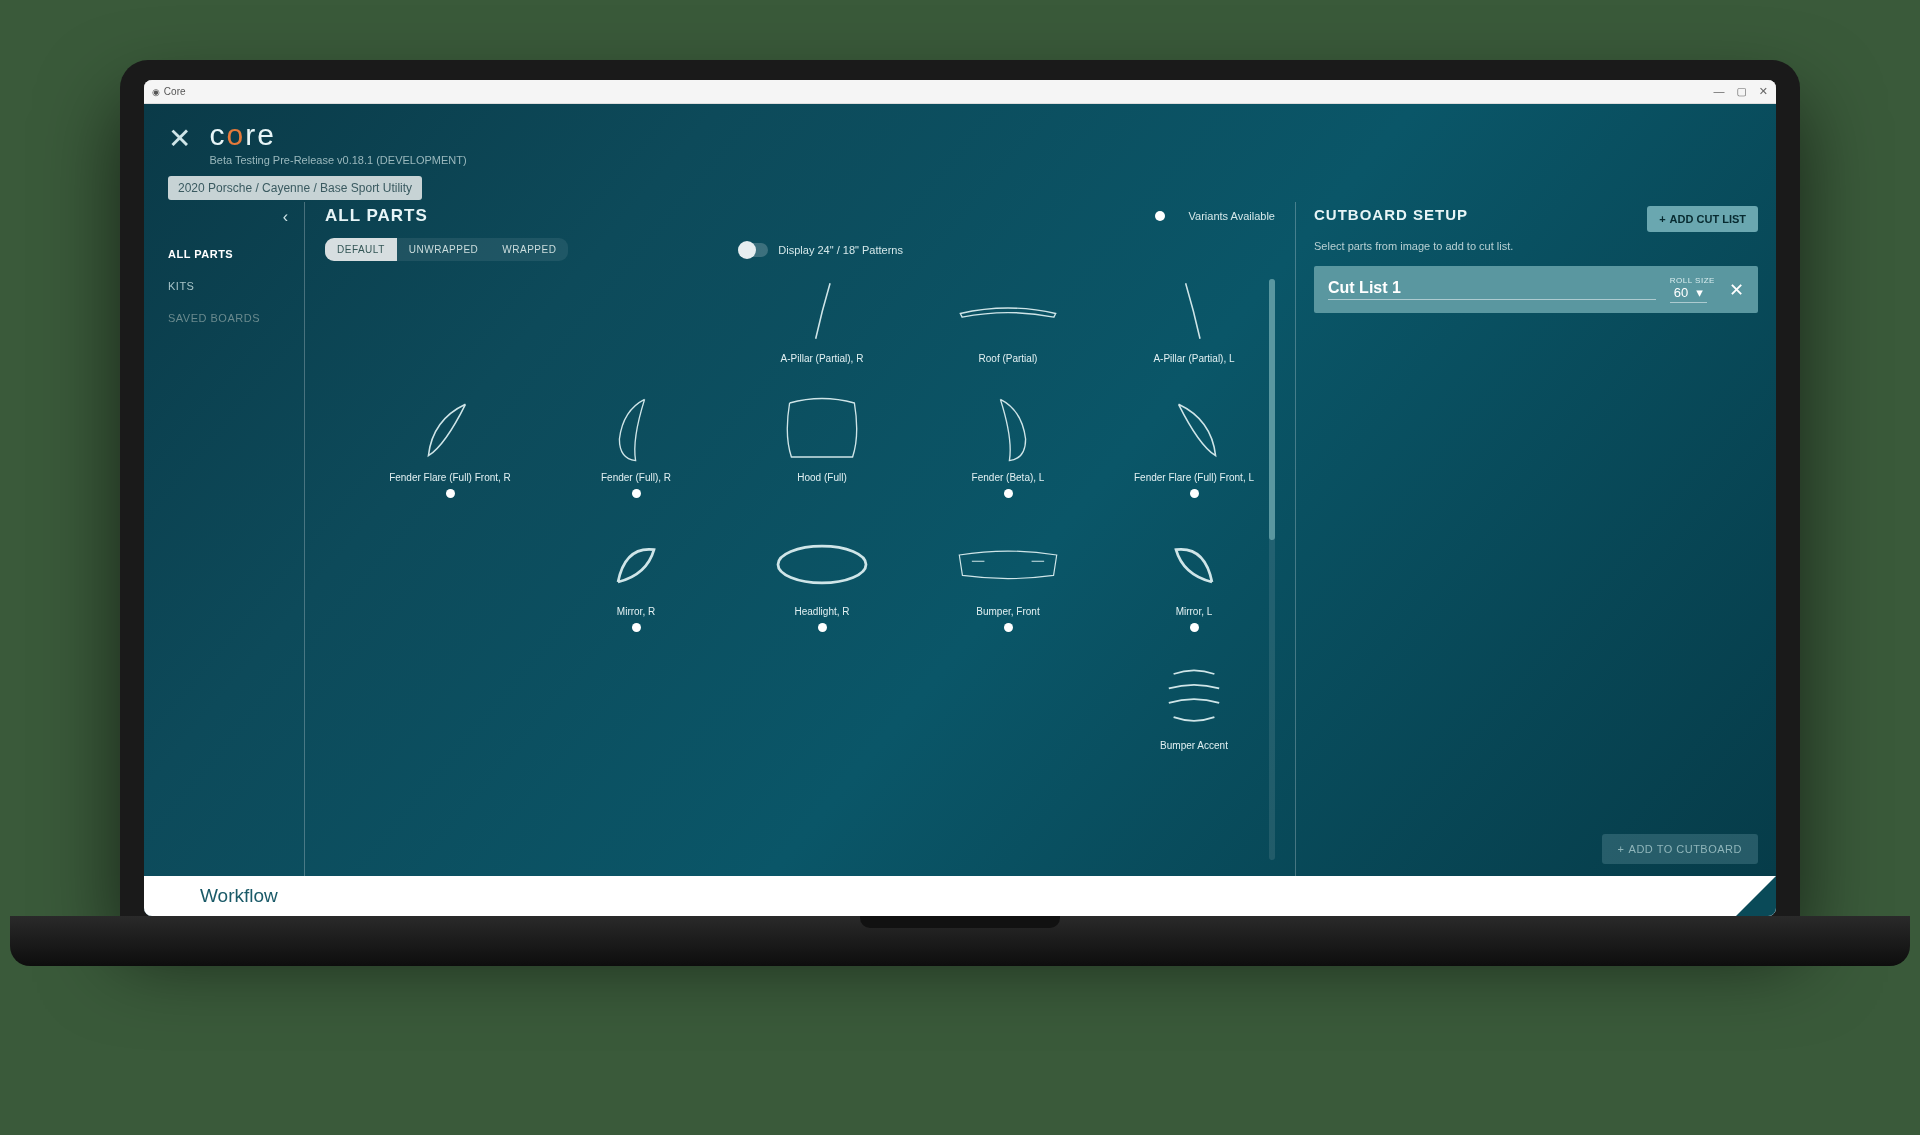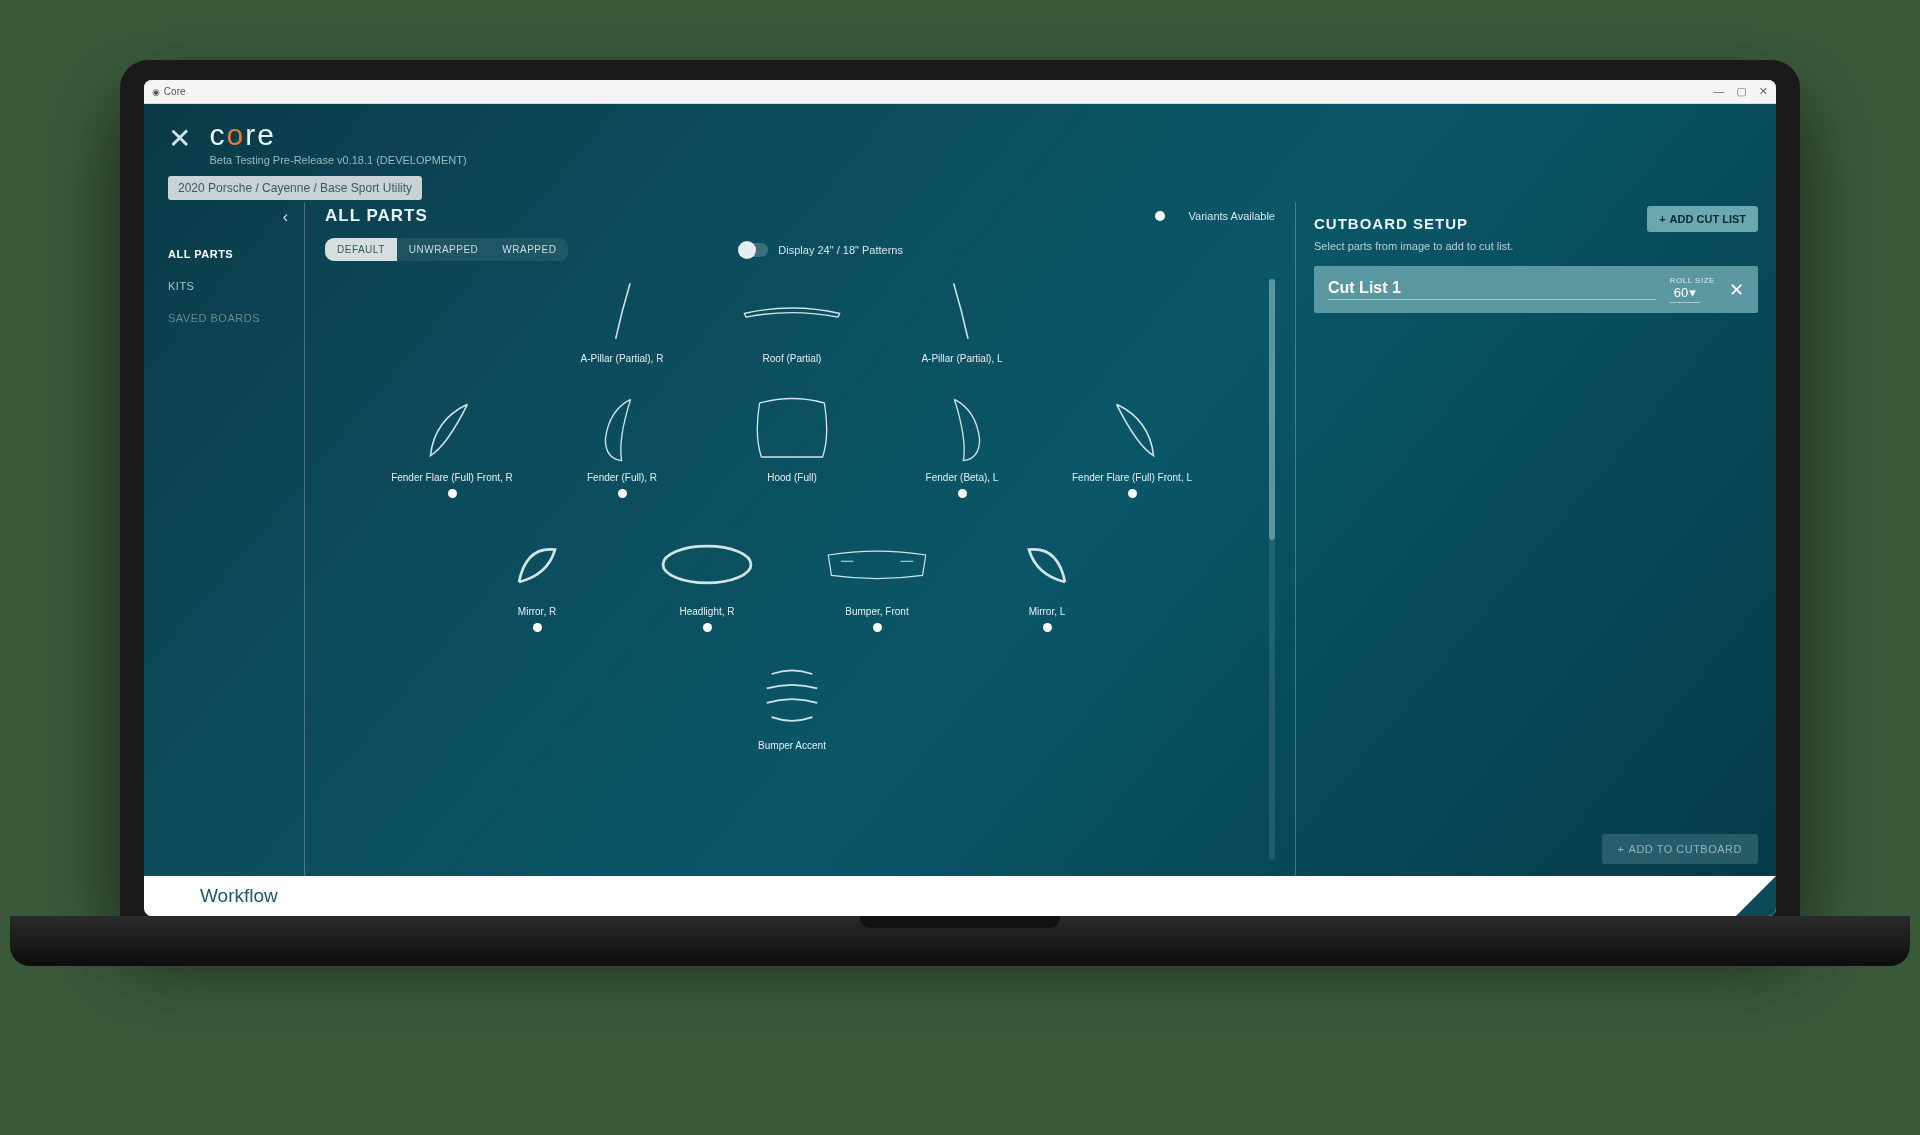--- a/index.html
+++ b/index.html
@@ -33,37 +33,37 @@
 .variants{margin-left:auto;display:flex;align-items:center;gap:24px;font-size:11px;color:#d5e8ea}
 .variants .dot{width:10px;height:10px;border-radius:50%;background:#fff}
 .parts-controls{display:flex;align-items:center;gap:30px;margin-bottom:14px}
 .seg{display:flex;background:rgba(255,255,255,.08);border-radius:9px;overflow:hidden}
 .seg span{padding:6px 12px;font-size:10px;letter-spacing:.5px;cursor:pointer;color:#cdd}
 .seg span.active{background:#d7dee0;color:#355}
 .toggle-row{display:flex;align-items:center;gap:10px;font-size:11px;color:#d5e8ea;margin-left:140px}
 .toggle{width:30px;height:14px;background:rgba(255,255,255,.2);border-radius:8px;position:relative;cursor:pointer}
 .toggle::after{content:'';position:absolute;left:0;top:-2px;width:18px;height:18px;background:#e7eef0;border-radius:50%}
 .parts-grid{flex:1;overflow-y:auto;padding-right:6px}
-.parts-row{display:flex;justify-content:center;gap:40px;margin-bottom:30px}
+.parts-row{display:flex;justify-content:flex-end;gap:56px;margin-bottom:30px}
 .part{width:130px;display:flex;flex-direction:column;align-items:center;gap:6px;cursor:pointer}
 .part-shape{height:72px;width:110px;display:flex;align-items:center;justify-content:center}
 .part-shape svg{max-width:100%;max-height:100%}
 .part-shape path,.part-shape ellipse,.part-shape rect{fill:none;stroke:#cfe5e8;stroke-width:1.5}
 .part-label{font-size:10px;text-align:center;color:#e2f0f2}
 .part-dot{width:9px;height:9px;background:#fff;border-radius:50%}
 .cut-panel{width:480px;padding:0 18px 12px;display:flex;flex-direction:column}
-.cut-head{display:flex;align-items:flex-end;padding:4px 0 8px}
+.cut-head{display:flex;align-items:flex-start;padding:4px 0 8px}
 .cut-head h2{font-size:15px;letter-spacing:1px;font-weight:600;color:#e7f5f7}
 .add-cut{margin-left:auto;background:#6aa7b0;color:#072a30;padding:7px 12px;font-size:11px;font-weight:600;border-radius:3px;cursor:pointer;display:flex;align-items:center;gap:4px}
 .cut-hint{font-size:11px;color:#b8d0d3;margin-bottom:14px}
 .cut-list-item{background:#5a97a0;display:flex;align-items:center;padding:10px 14px;border-radius:2px;gap:14px}
 .cut-list-item .name{flex:1;color:#fff;font-size:16px;font-weight:600;border-bottom:1px solid rgba(255,255,255,.5);padding-bottom:2px}
 .roll{display:flex;flex-direction:column;align-items:flex-start}
 .roll-label{font-size:8px;letter-spacing:.5px;color:#d8ecee}
-.roll-val{display:flex;align-items:center;gap:1px;color:#fff;font-size:13px;border-bottom:1px solid rgba(255,255,255,.5);padding:0 4px 2px}
+.roll-val{display:flex;align-items:center;gap:8px;color:#fff;font-size:13px;border-bottom:1px solid rgba(255,255,255,.5);padding:0 4px 2px}
 .cut-close{color:#fff;font-size:18px;cursor:pointer}
 .cut-footer{margin-top:auto;display:flex;justify-content:flex-end}
 .add-cutboard{background:rgba(100,150,160,.35);color:#8fb5ba;padding:9px 16px;font-size:11px;letter-spacing:.5px;border-radius:3px;display:flex;align-items:center;gap:4px}
 .scroll-track{width:6px;background:rgba(255,255,255,.1);border-radius:3px;margin:4px 0 4px 4px;position:relative}
 .scroll-thumb{position:absolute;top:0;left:0;right:0;height:45%;background:#5a97a0;border-radius:3px}
 .footer-bar{height:40px;background:#fff;display:flex;align-items:center;padding:0 56px;color:#1a5a68;font-size:19px;font-weight:500;position:relative}
 .footer-bar::after{content:'';position:absolute;right:0;top:0;border-top:40px solid transparent;border-right:40px solid #0a4a58}
 .laptop-base{width:1900px;height:50px;background:linear-gradient(#2a2a2a,#0d0d0d);margin:0 auto;border-radius:0 0 20px 20px;position:relative}
 .laptop-base::before{content:'';position:absolute;left:50%;top:0;transform:translateX(-50%);width:200px;height:12px;background:#111;border-radius:0 0 10px 10px}
 .stage{display:flex;flex-direction:column;align-items:center}

